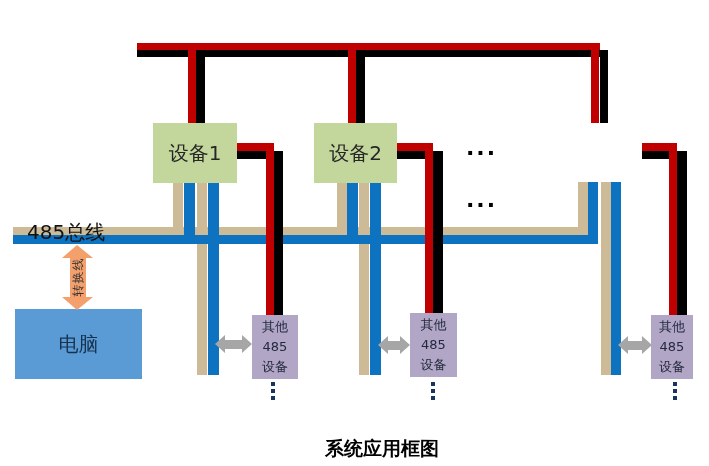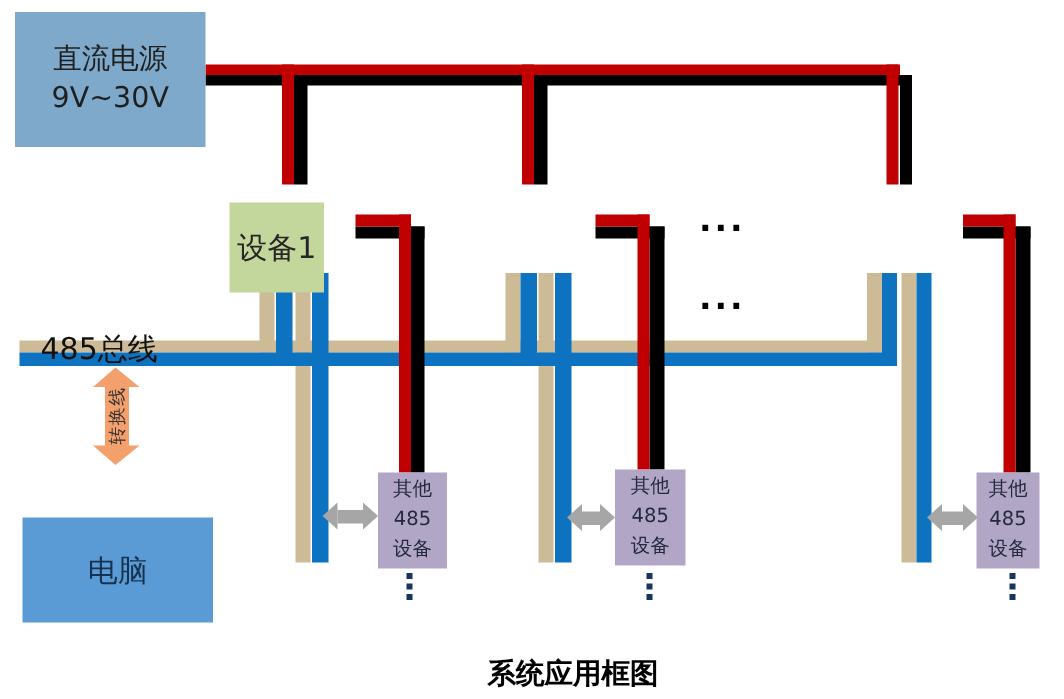--- a/index.html
+++ b/index.html
@@ -79,32 +79,29 @@
   <div class="t" style="left:337px;top:182px;width:10px;height:53px;"></div>
   <div class="b" style="left:347px;top:182px;width:11px;height:62px;"></div>
   <div class="t" style="left:359px;top:182px;width:10px;height:193px;"></div>
   <div class="b" style="left:370px;top:182px;width:11px;height:193px;"></div>
 
   <div class="t" style="left:578px;top:182px;width:10px;height:53px;"></div>
   <div class="b" style="left:588px;top:182px;width:10px;height:62px;"></div>
   <div class="t" style="left:601px;top:182px;width:10px;height:193px;"></div>
   <div class="b" style="left:611px;top:182px;width:10px;height:193px;"></div>
 
-  <div class="box power" style="left:10px;top:8px;width:127px;height:90px;">
-    <div>
-      <div>直流电源</div>
-      <div>9V~30V</div>
-    </div>
+
+  <div class="box dev" style="left:153px;top:123px;width:84px;height:60px;">
+    <span>设备1</span>
+  </div>
+  <div class="box dev" style="left:314px;top:123px;width:83px;height:60px;">
+    <span>设备2</span>
   </div>
 
-  <div class="box dev" style="left:153px;top:123px;width:63px;height:60px;margin-top:12px;">
-    <span>设备1</span>
-  </div>
-
-  <div class="box pc" style="left:15px;top:309px;width:127px;height:70px;margin-top:36px;">
+  <div class="box pc" style="left:15px;top:309px;width:127px;height:70px;">
     <span>电脑</span>
   </div>
 
   <div class="box other" style="left:252px;top:315px;width:46px;height:64px;">
     <div>其他</div>
     <div>485</div>
     <div>设备</div>
   </div>
   <div class="box other" style="left:410px;top:313px;width:47px;height:64px;">
     <div>其他</div>

